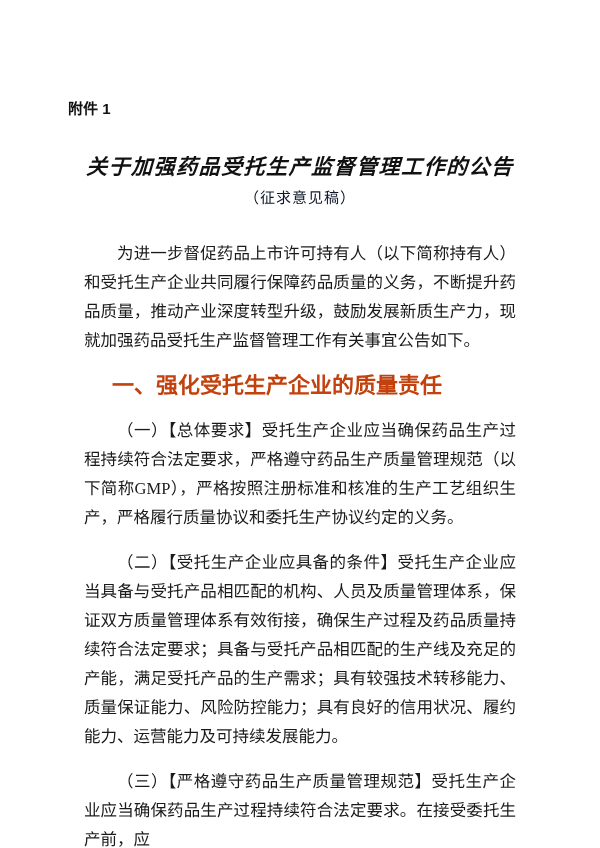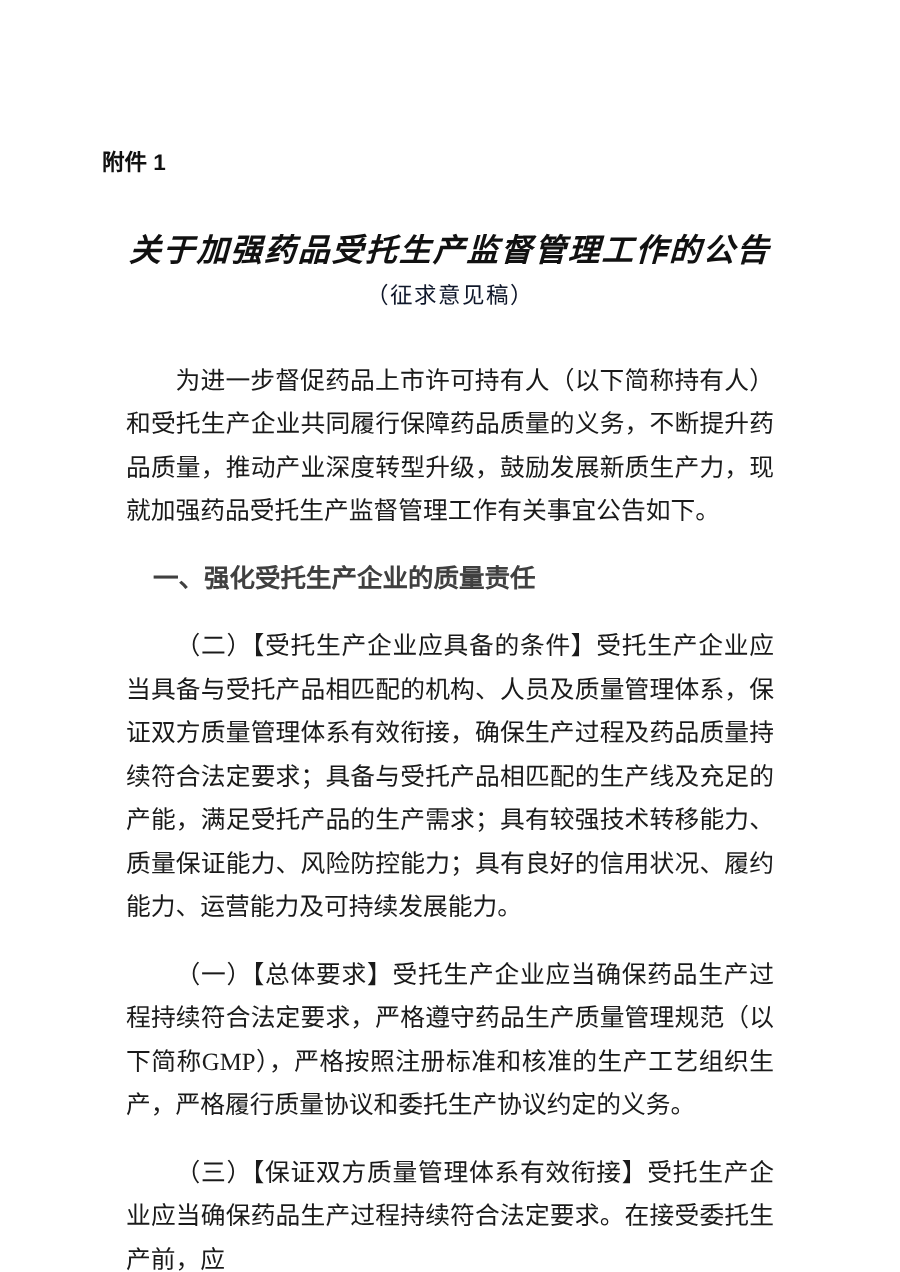--- a/index.html
+++ b/index.html
@@ -52,26 +52,26 @@
     line-height: 29px;
     text-align: justify;
     color: #1a1a1a;
   }
   .para {
     margin: 16px;
     text-indent: 2em;
   }
   .section-heading {
     margin: 0;
-    font-size: 17px;
+    font-size: 22px;
     line-height: 29px;
     font-weight: bold;
     font-family: "Liberation Sans", "DejaVu Sans", sans-serif;
     text-indent: 2em;
-    color: #404040;
+    color: #c2410c;
   }
   .tag {
     
     color: #1a1a1a;
   }
 </style>
 </head>
 <body>
 
 <div class="page">
@@ -81,20 +81,20 @@
   <h1 class="doc-title">关于加强药品受托生产监督管理工作的公告</h1>
 
   <div class="doc-subtitle">（征求意见稿）</div>
 
   <div class="doc-body">
 
     <p class="para">为进一步督促药品上市许可持有人（以下简称持有人）和受托生产企业共同履行保障药品质量的义务，不断提升药品质量，推动产业深度转型升级，鼓励发展新质生产力，现就加强药品受托生产监督管理工作有关事宜公告如下。</p>
 
     <h2 class="section-heading">一、强化受托生产企业的质量责任</h2>
 
+    <p class="para"><span>（一）</span><span class="tag">【总体要求】</span><span>受托生产企业应当确保药品生产过程持续符合法定要求，严格遵守药品生产质量管理规范（以下简称GMP），严格按照注册标准和核准的生产工艺组织生产，严格履行质量协议和委托生产协议约定的义务。</span></p>
+
     <p class="para"><span>（二）</span><span class="tag">【受托生产企业应具备的条件】</span><span>受托生产企业应当具备与受托产品相匹配的机构、人员及质量管理体系，保证双方质量管理体系有效衔接，确保生产过程及药品质量持续符合法定要求；具备与受托产品相匹配的生产线及充足的产能，满足受托产品的生产需求；具有较强技术转移能力、质量保证能力、风险防控能力；具有良好的信用状况、履约能力、运营能力及可持续发展能力。</span></p>
 
-    <p class="para"><span>（一）</span><span class="tag">【总体要求】</span><span>受托生产企业应当确保药品生产过程持续符合法定要求，严格遵守药品生产质量管理规范（以下简称GMP），严格按照注册标准和核准的生产工艺组织生产，严格履行质量协议和委托生产协议约定的义务。</span></p>
-
-    <p class="para"><span>（三）</span><span class="tag">【保证双方质量管理体系有效衔接】</span><span>受托生产企业应当确保药品生产过程持续符合法定要求。在接受委托生产前，应</span></p>
+    <p class="para"><span>（三）</span><span class="tag">【严格遵守药品生产质量管理规范】</span><span>受托生产企业应当确保药品生产过程持续符合法定要求。在接受委托生产前，应</span></p>
 
   </div>
 </div>
 
 </body></html>

